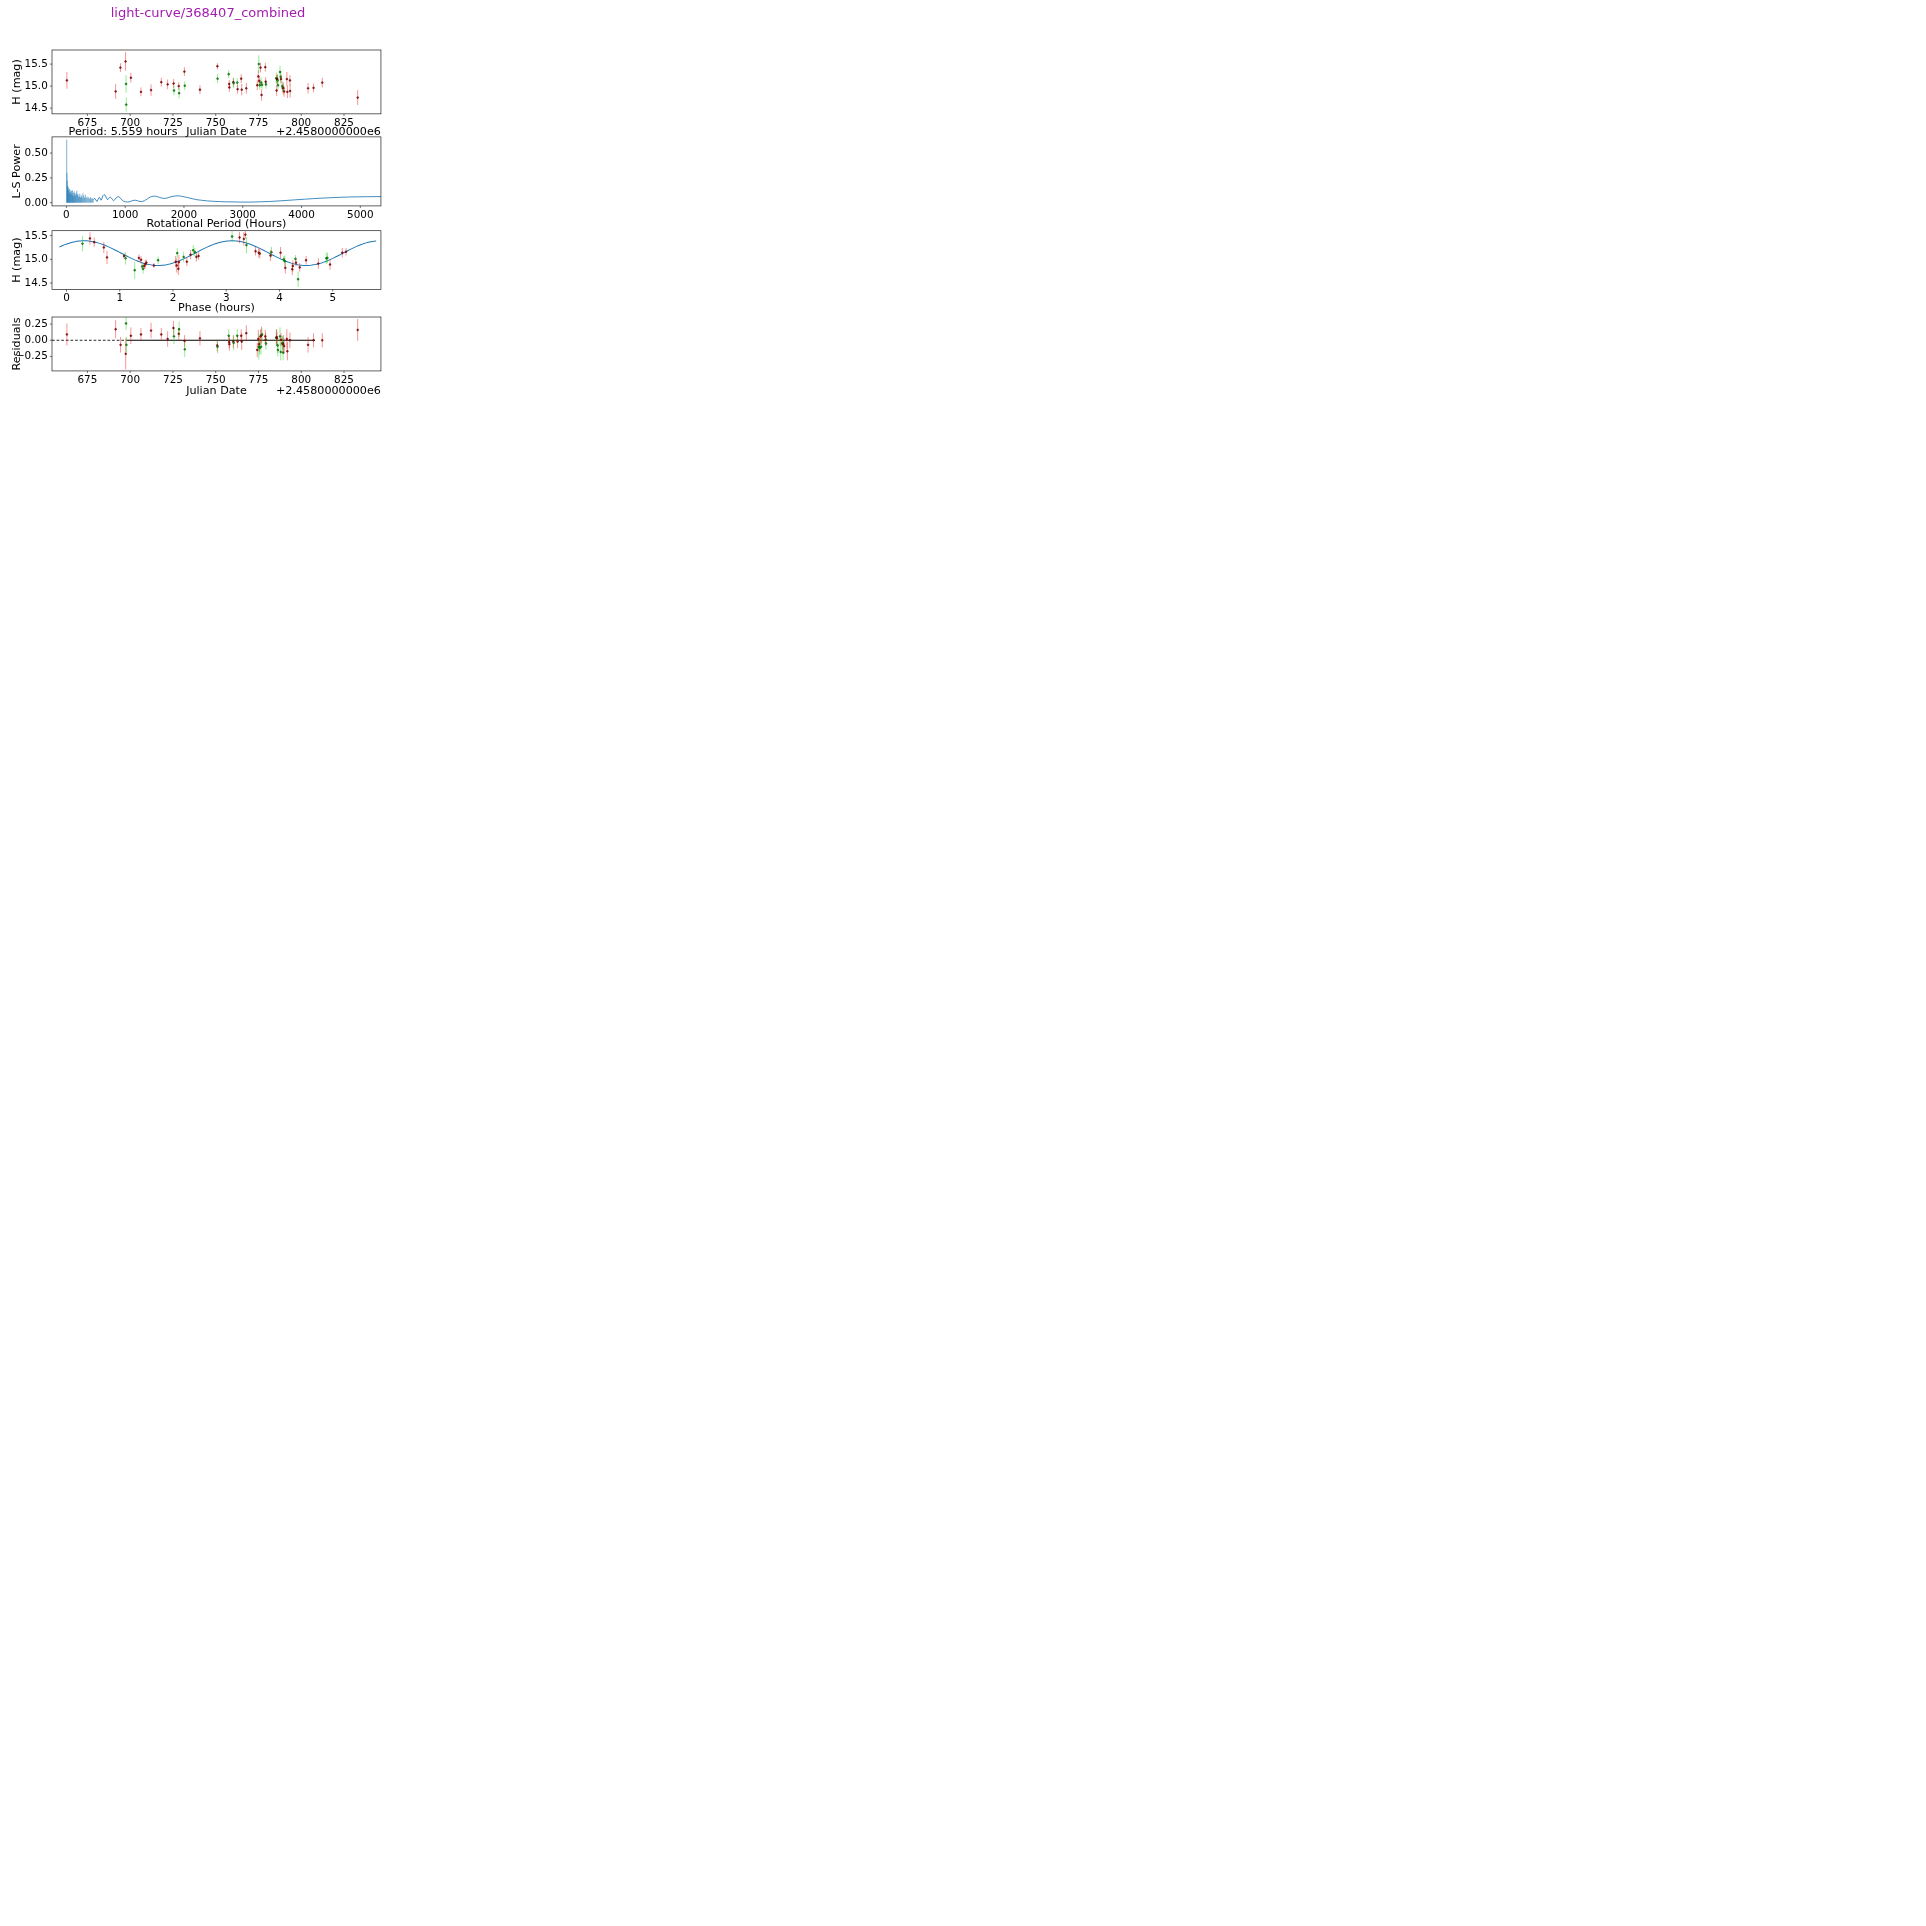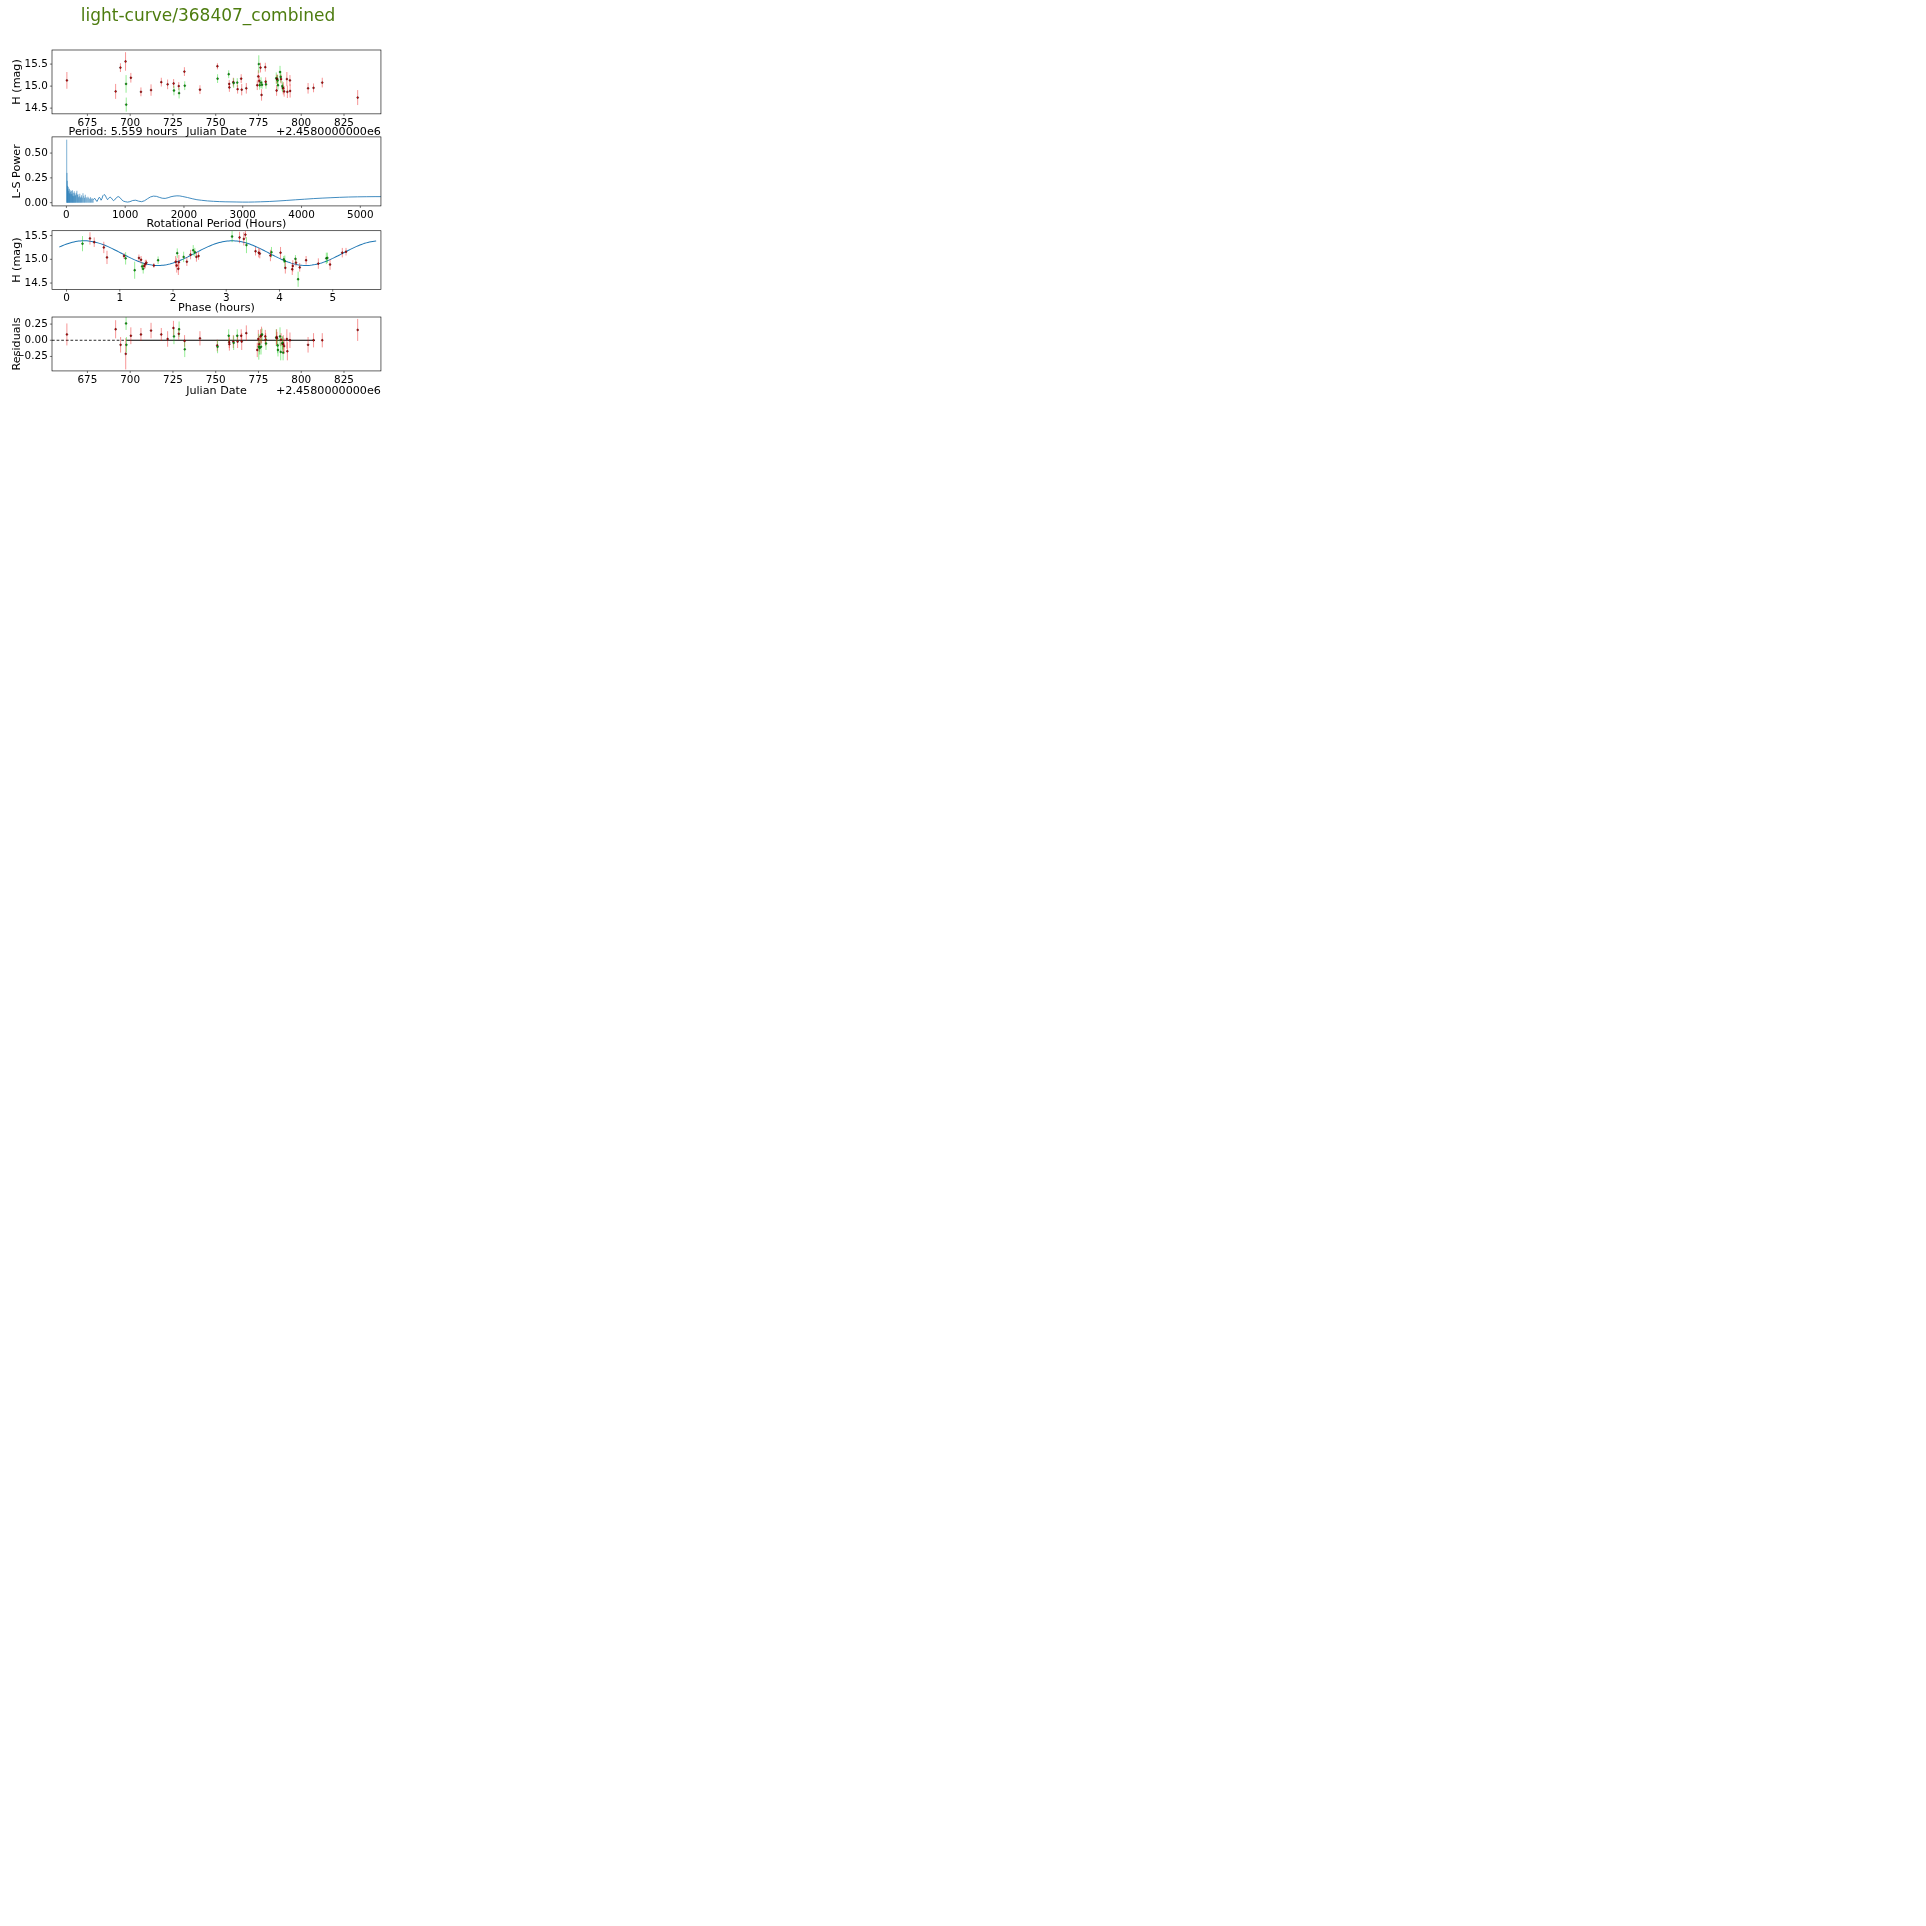--- a/index.html
+++ b/index.html
@@ -1,19 +1,19 @@
 <!DOCTYPE html>
 <html style="font-size:6.2px"><head>
 <meta charset="utf-8">
 <style>
   html,body{margin:0;padding:0;background:#ffffff;}
   #figure{position:relative;width:416px;height:416px;background:#ffffff;
           font-family:"DejaVu Sans", sans-serif;}
   #fig-title{position:absolute;left:0;top:5.4px;width:416px;text-align:center;
-             font-size:17px;color:#4d7c0f;}
+             font-size:13px;color:#a21caf;}
   svg text{font-family:"DejaVu Sans", sans-serif;fill:#000;}
 </style>
 </head>
 <body>
 
 <div id="figure">
   <div id="fig-title">light-curve/368407_combined</div>
   <svg id="plots" width="416" height="416" viewBox="0 0 1080 1080">
       <g>
         <clipPath id="clip0">

